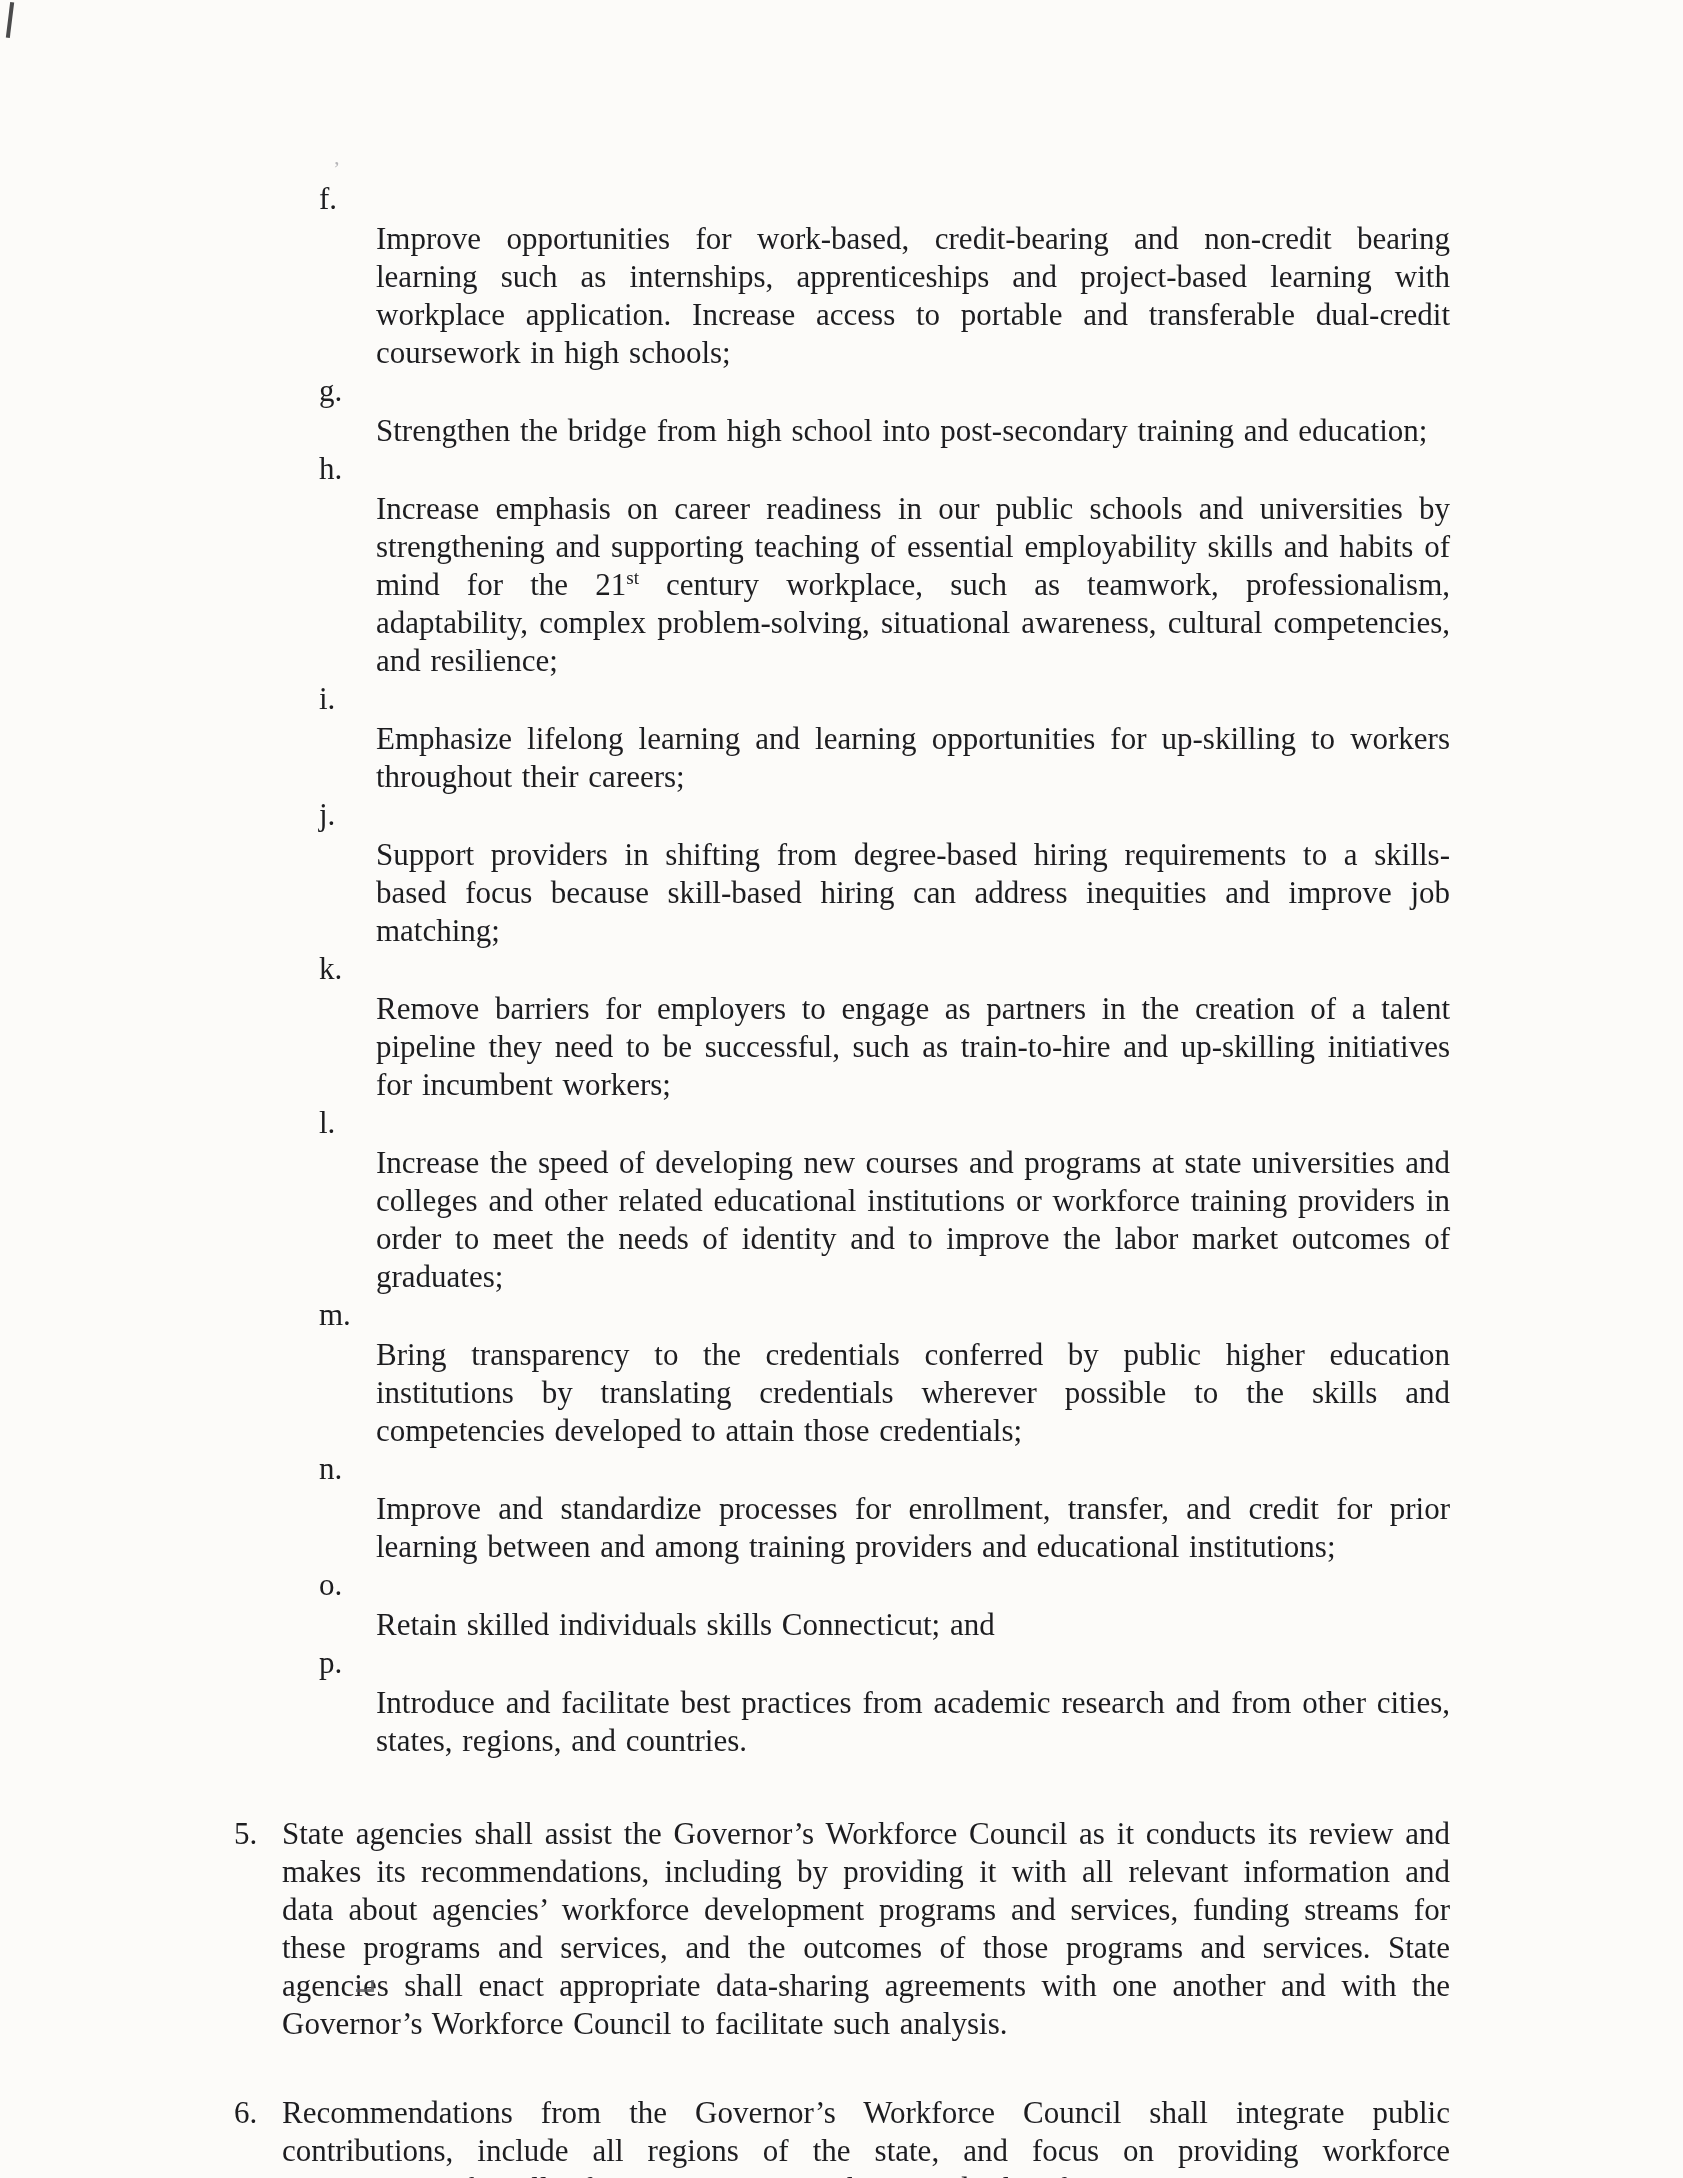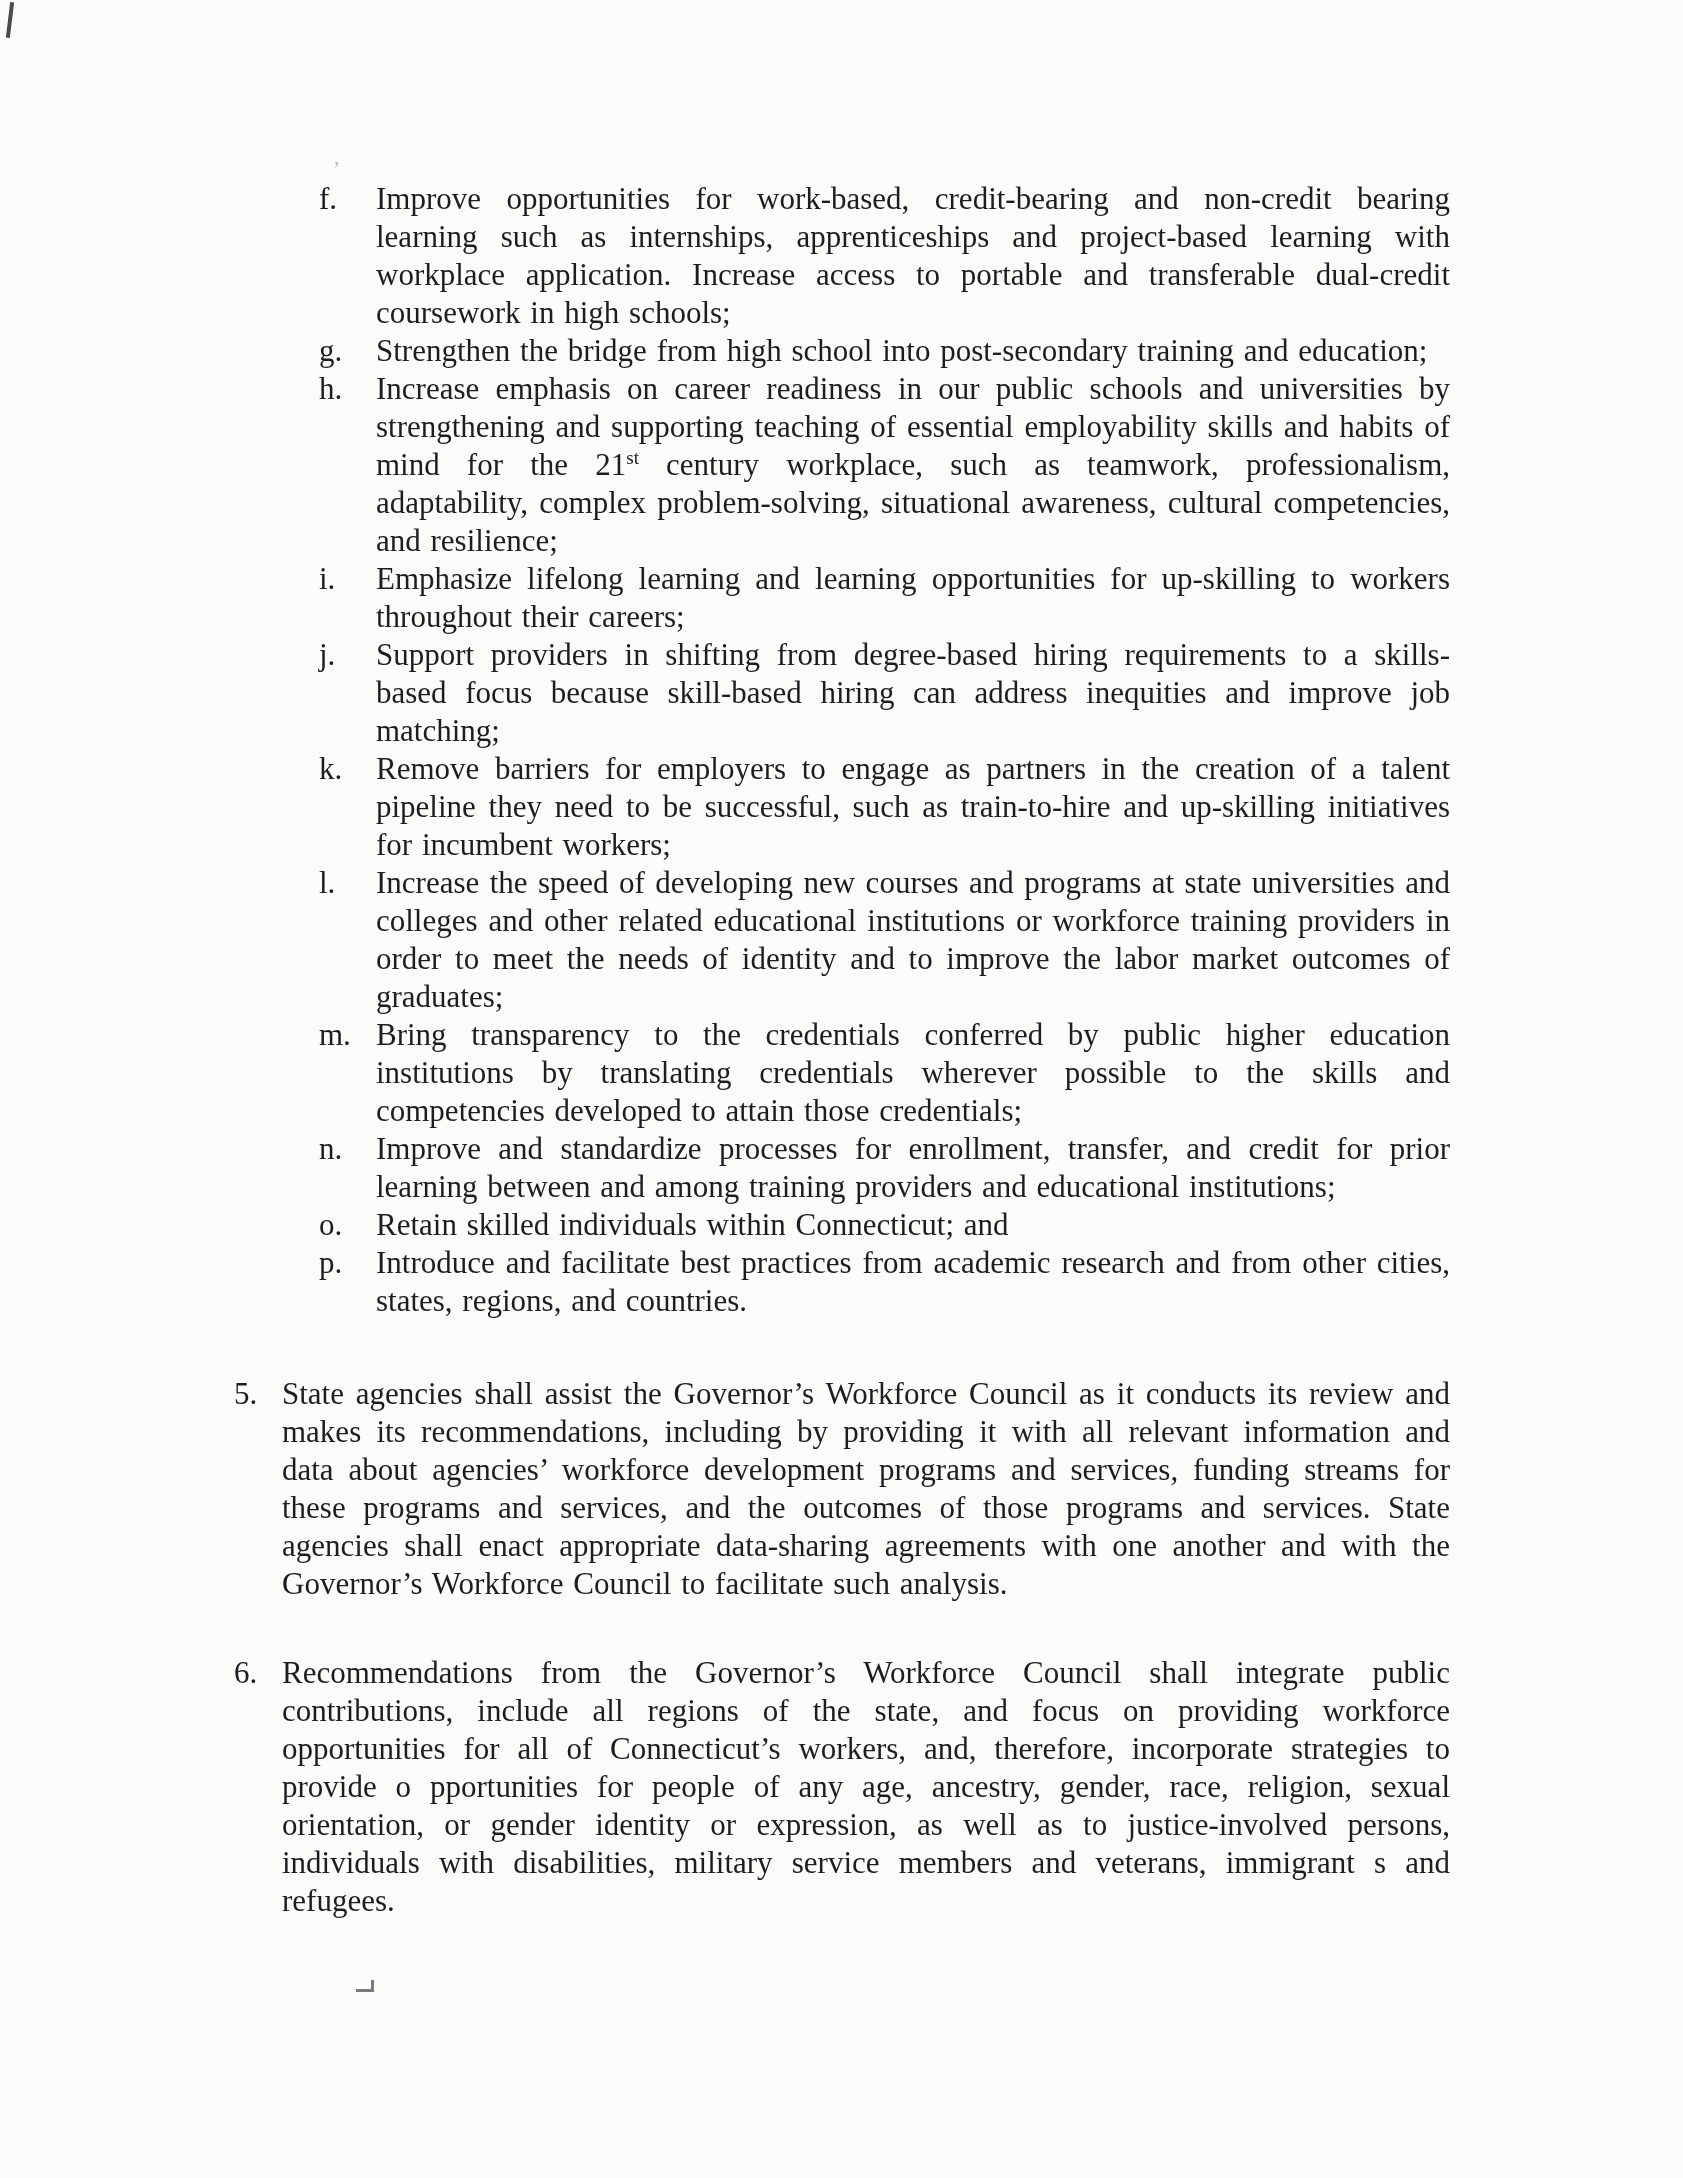--- a/index.html
+++ b/index.html
@@ -29,20 +29,21 @@
   .lettered { margin-left: 85px; }
 
   .item { display: flex; }
   .item .lbl {
     flex: 0 0 57px;
     width: 57px;
   }
   .item .txt {
     flex: 1;
     text-align: justify;
+    margin-top: 40px;
   }
 
   .num-item { display: flex; }
   .num-item.first { margin-top: 55px; }
   .num-item.next  { margin-top: 51px; }
   .num-item .lbl {
     flex: 0 0 48px;
     width: 48px;
   }
   .num-item .txt {
@@ -138,21 +139,21 @@
         <div class="txt">Bring transparency to the credentials conferred by public higher education institutions by translating credentials wherever possible to the skills and competencies developed to attain those credentials;</div>
       </div>
 
       <div class="item">
         <span class="lbl">n.</span>
         <div class="txt">Improve and standardize processes for enrollment, transfer, and credit for prior learning between and among training providers and educational institutions;</div>
       </div>
 
       <div class="item">
         <span class="lbl">o.</span>
-        <div class="txt">Retain skilled individuals within Connecticut; and</div>
+        <div class="txt">Retain skilled individuals skills Connecticut; and</div>
       </div>
 
       <div class="item">
         <span class="lbl">p.</span>
         <div class="txt">Introduce and facilitate best practices from academic research and from other cities, states, regions, and countries.</div>
       </div>
 
     </div>
 
     <div class="num-item first">

